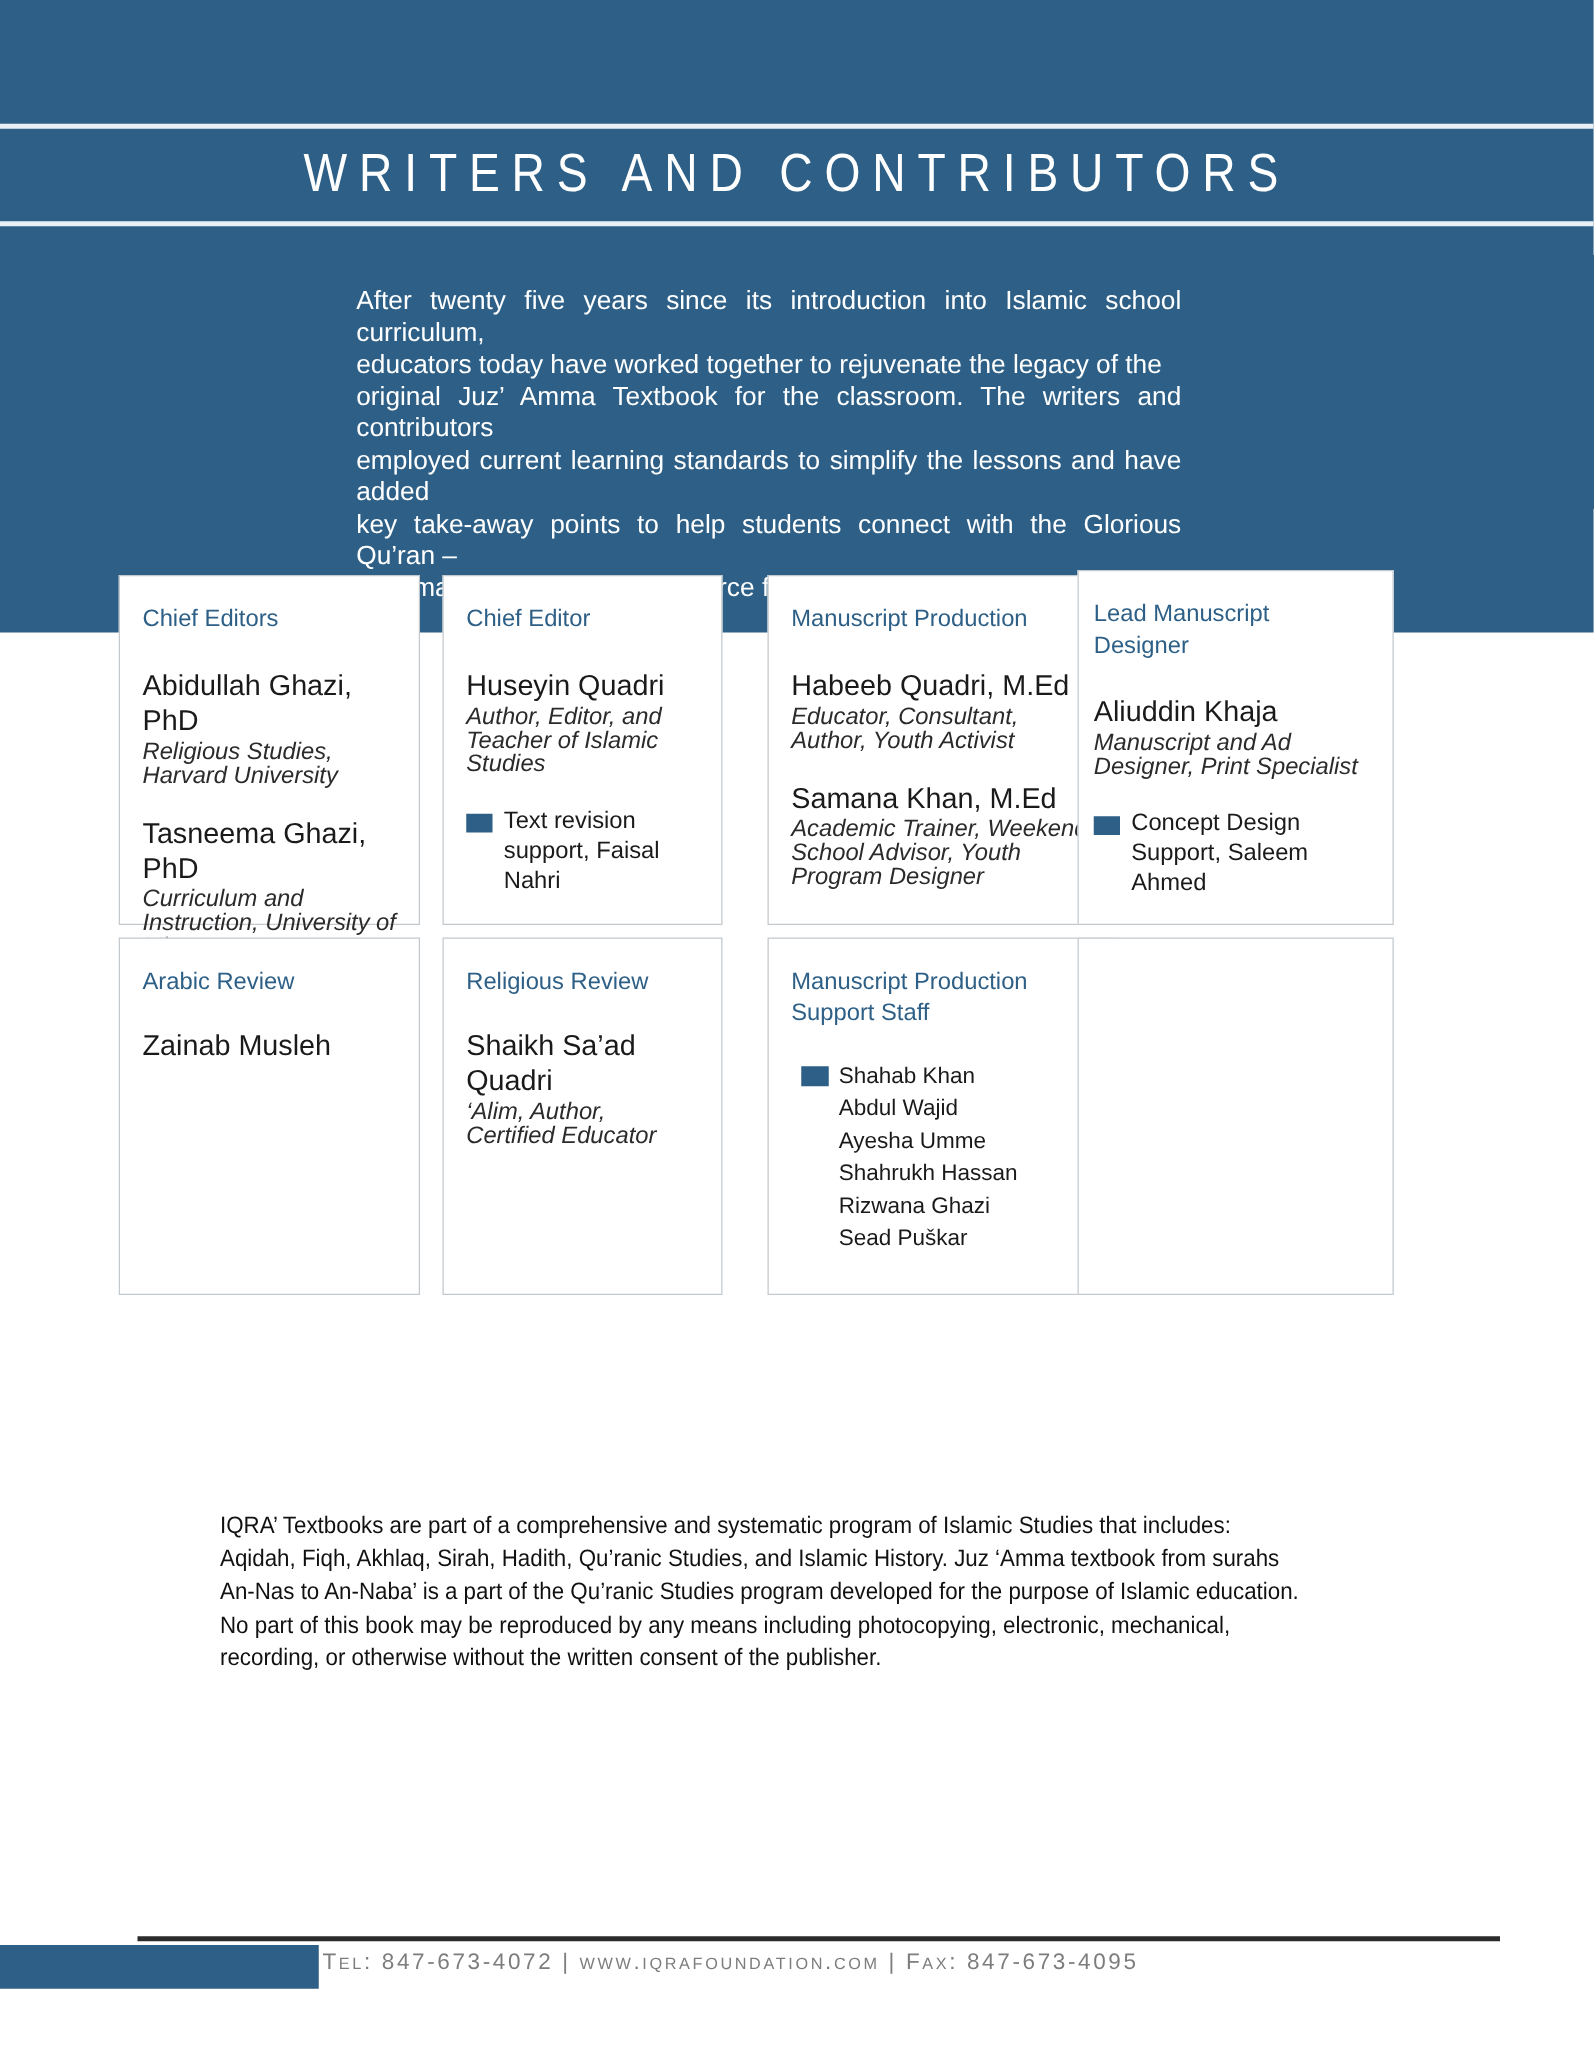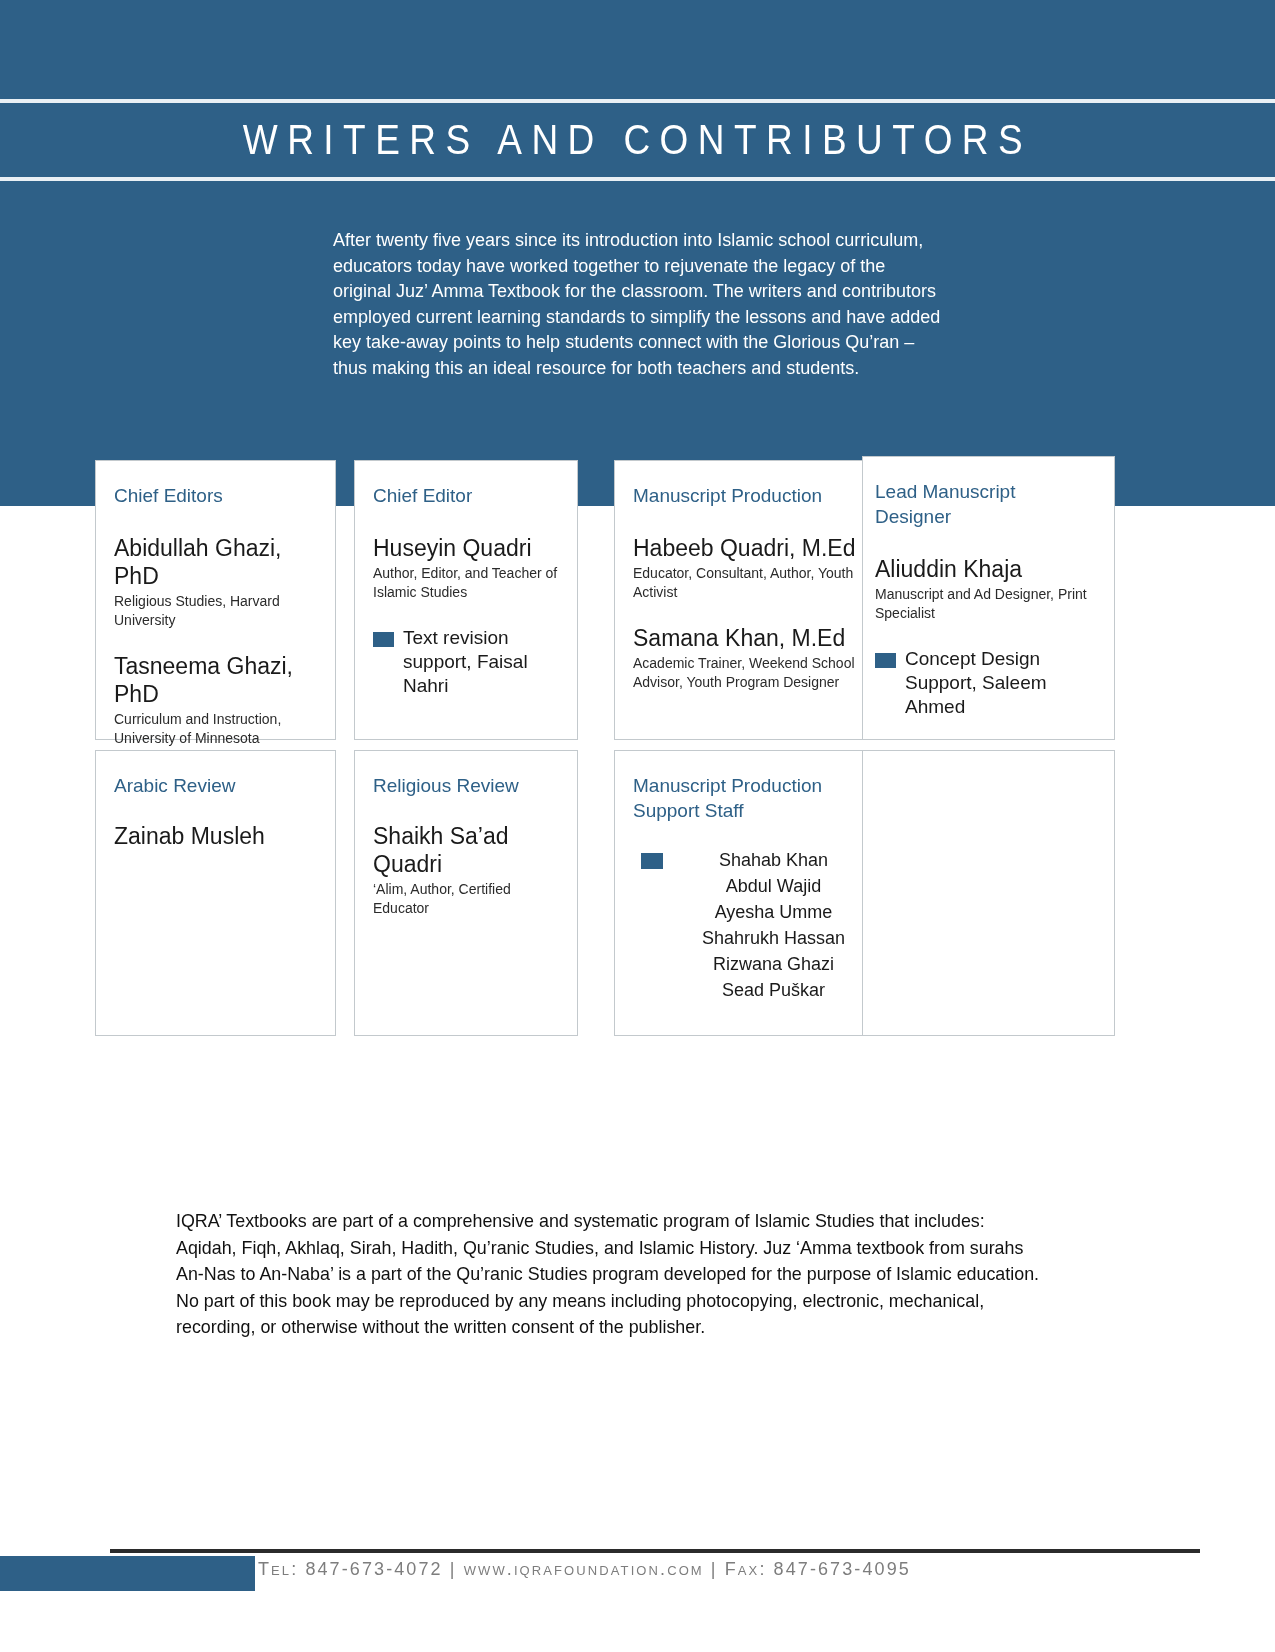--- a/index.html
+++ b/index.html
@@ -49,25 +49,24 @@
     transform: scaleX(0.86);
     transform-origin: center top;
     white-space: nowrap;
   }
 
   .intro {
     position: absolute;
     left: 285px; top: 228px;
     width: 660px;
     color: #ffffff;
-    font-size: 18px;
+    font-size: 21px;
     line-height: 25.5px;
     text-align: justify;
     text-justify: inter-word;
-    margin-left: 48px;
   }
   .intro > span { display: block; }
 
   
   .cards {
     position: absolute;
     left: 0; top: 0;
     width: 1275px;
     height: 1100px;
   }
@@ -100,23 +99,24 @@
   .person:last-child { margin-bottom: 0; }
   .person-name {
     color: #1a1a1a;
     font-size: 23px;
     font-weight: 400;
     line-height: 28px;
     margin: 0 0 2px 0;
   }
   .person-role {
     color: #2b2b2b;
-    font-size: 14px;
+    font-size: 19px;
     line-height: 19px;
     margin: 0;
+    font-style: italic;
   }
 
   
   .note {
     position: relative;
     padding-left: 30px;
     margin-top: 24px;
   }
   .note .sq {
     position: absolute;
@@ -128,21 +128,20 @@
     color: #1a1a1a;
     font-size: 19px;
     line-height: 24px;
   }
 
   
   .staff {
     position: relative;
     padding-left: 38px;
     margin-top: 24px;
-    text-align: center;
   }
   .staff .sq {
     position: absolute;
     left: 8px; top: 6px;
     width: 22px; height: 16px;
     background: #2e6087;
   }
   .staff ul {
     margin: 0; padding: 0;
     list-style: none;

